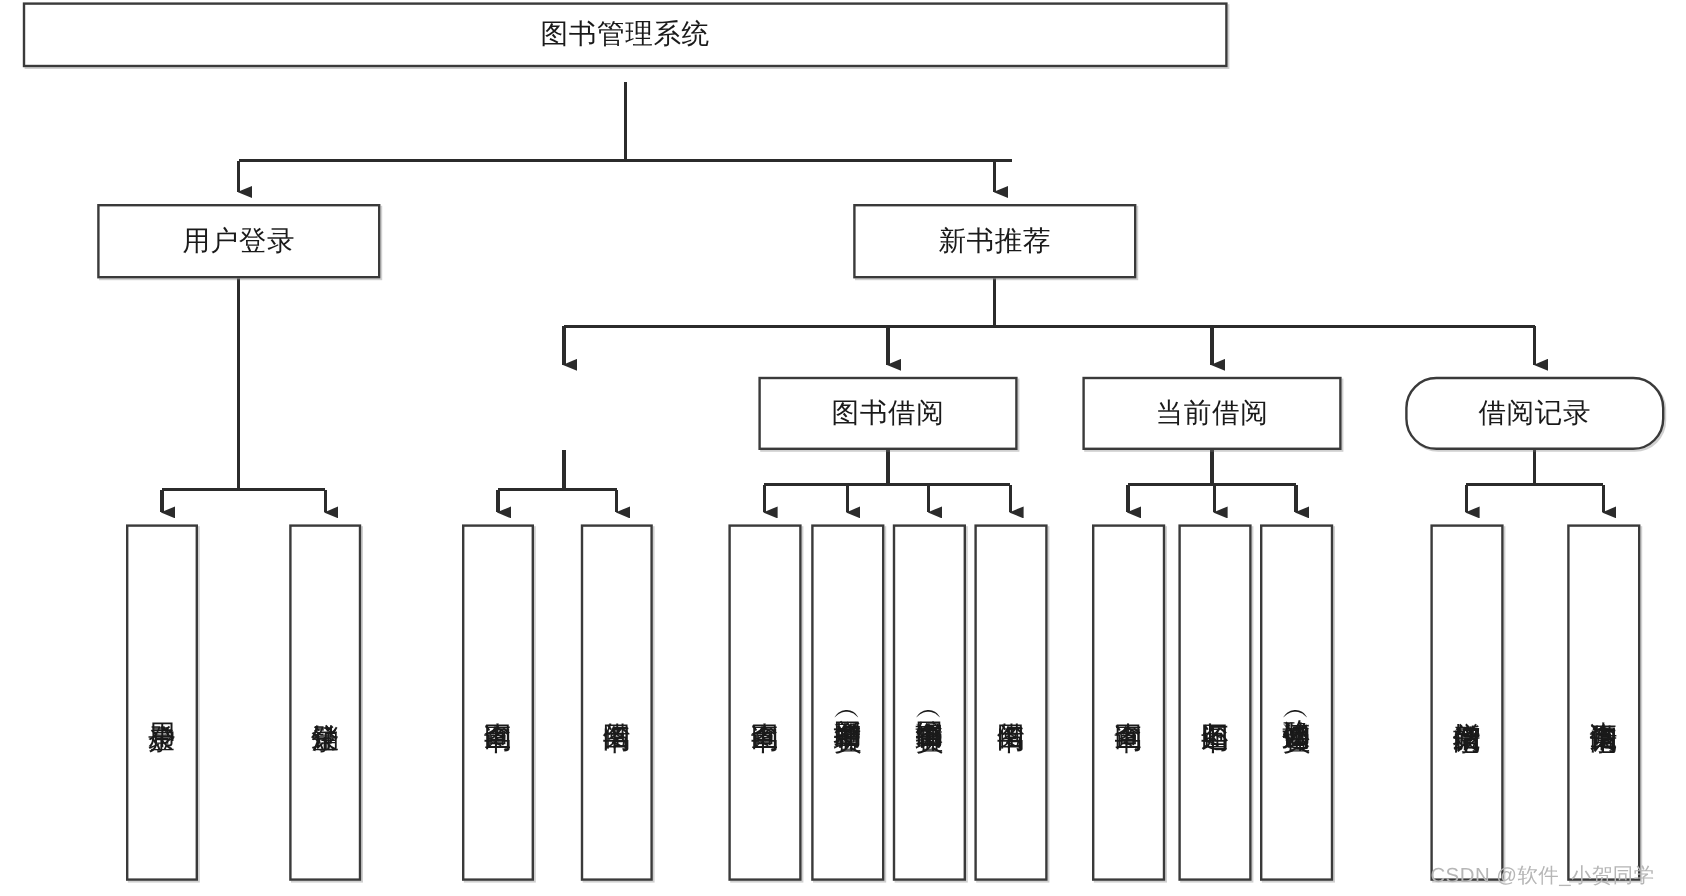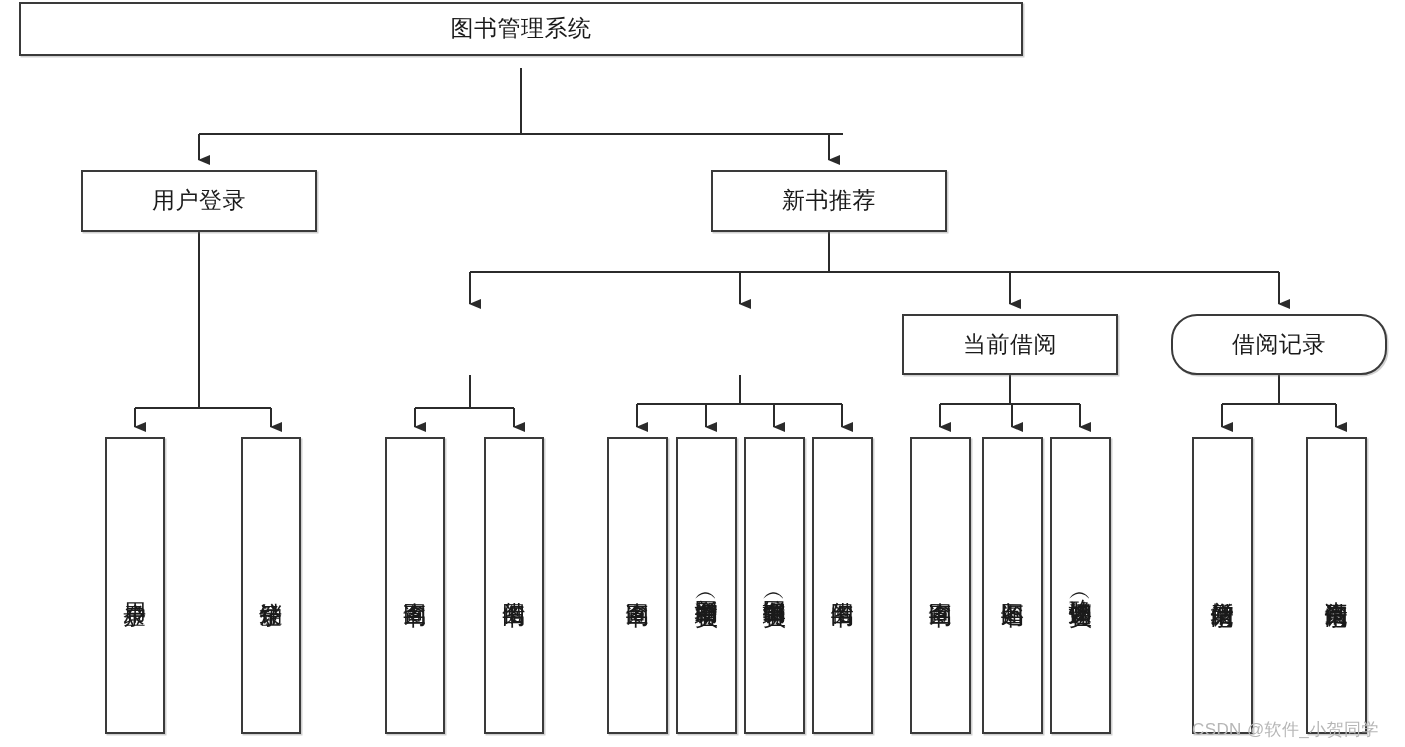--- a/index.html
+++ b/index.html
@@ -135,20 +135,23 @@
 
   <div class="node horiz" style="left:81px; top:170px; width:236px; height:62px;">
     <span class="label">用户登录</span>
   </div>
 
   <div class="node horiz" style="left:711px; top:170px; width:236px; height:62px;">
     <span class="label">新书推荐</span>
   </div>
 
 
+  <div class="node horiz" style="left:632px; top:314px; width:216px; height:61px;">
+    <span class="label">图书借阅</span>
+  </div>
 
   <div class="node horiz" style="left:902px; top:314px; width:216px; height:61px;align-items:center;">
     <span class="label">当前借阅</span>
   </div>
 
   <div class="node horiz" style="left:1171px; top:314px; width:216px; height:61px;border-radius:26px;">
     <span class="label">借阅记录</span>
   </div>
 
   <div class="node vert" style="left:105px; top:437px; width:60px; height:297px;">

